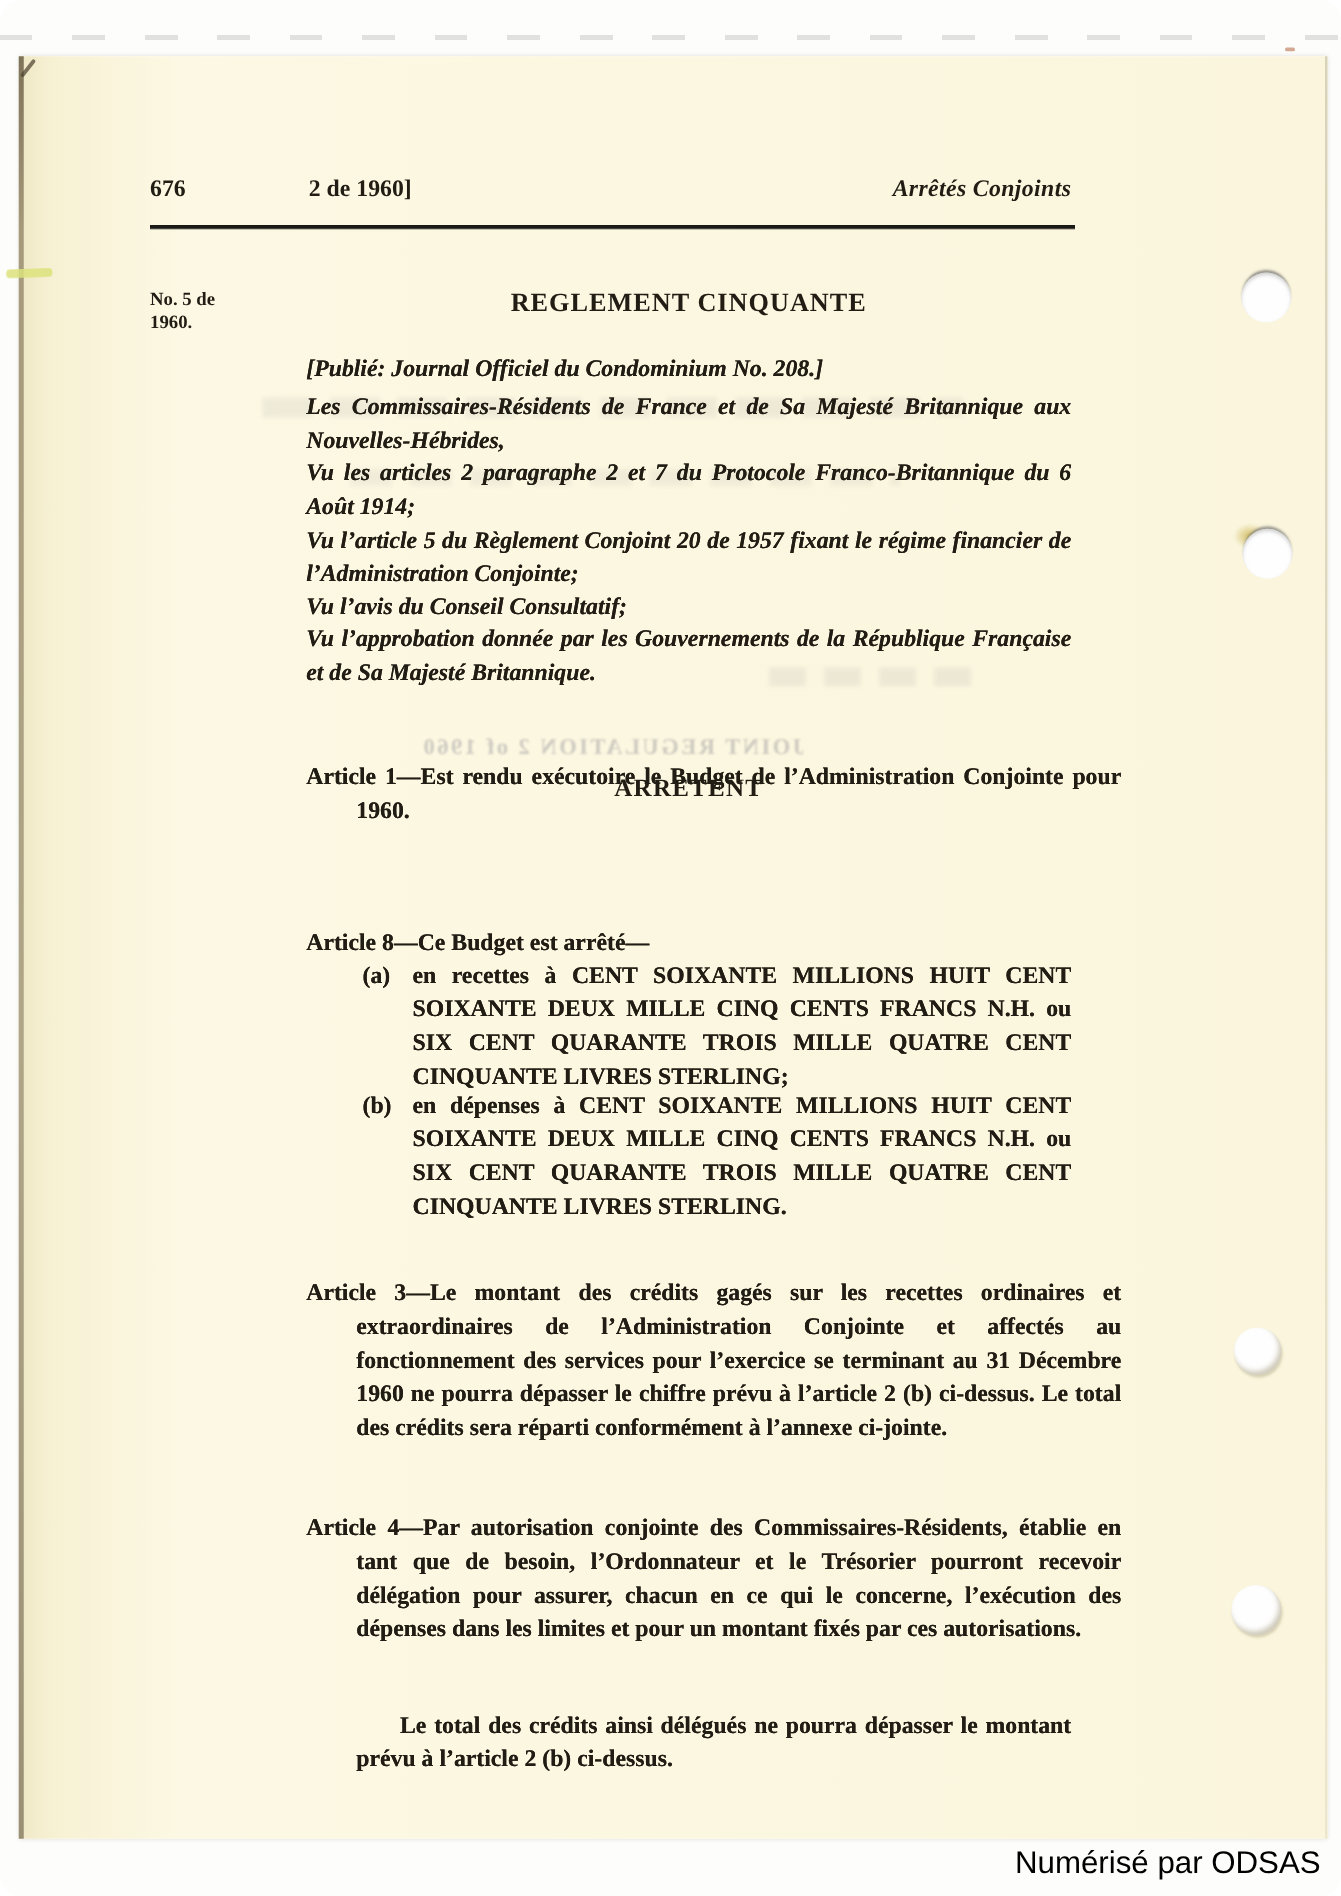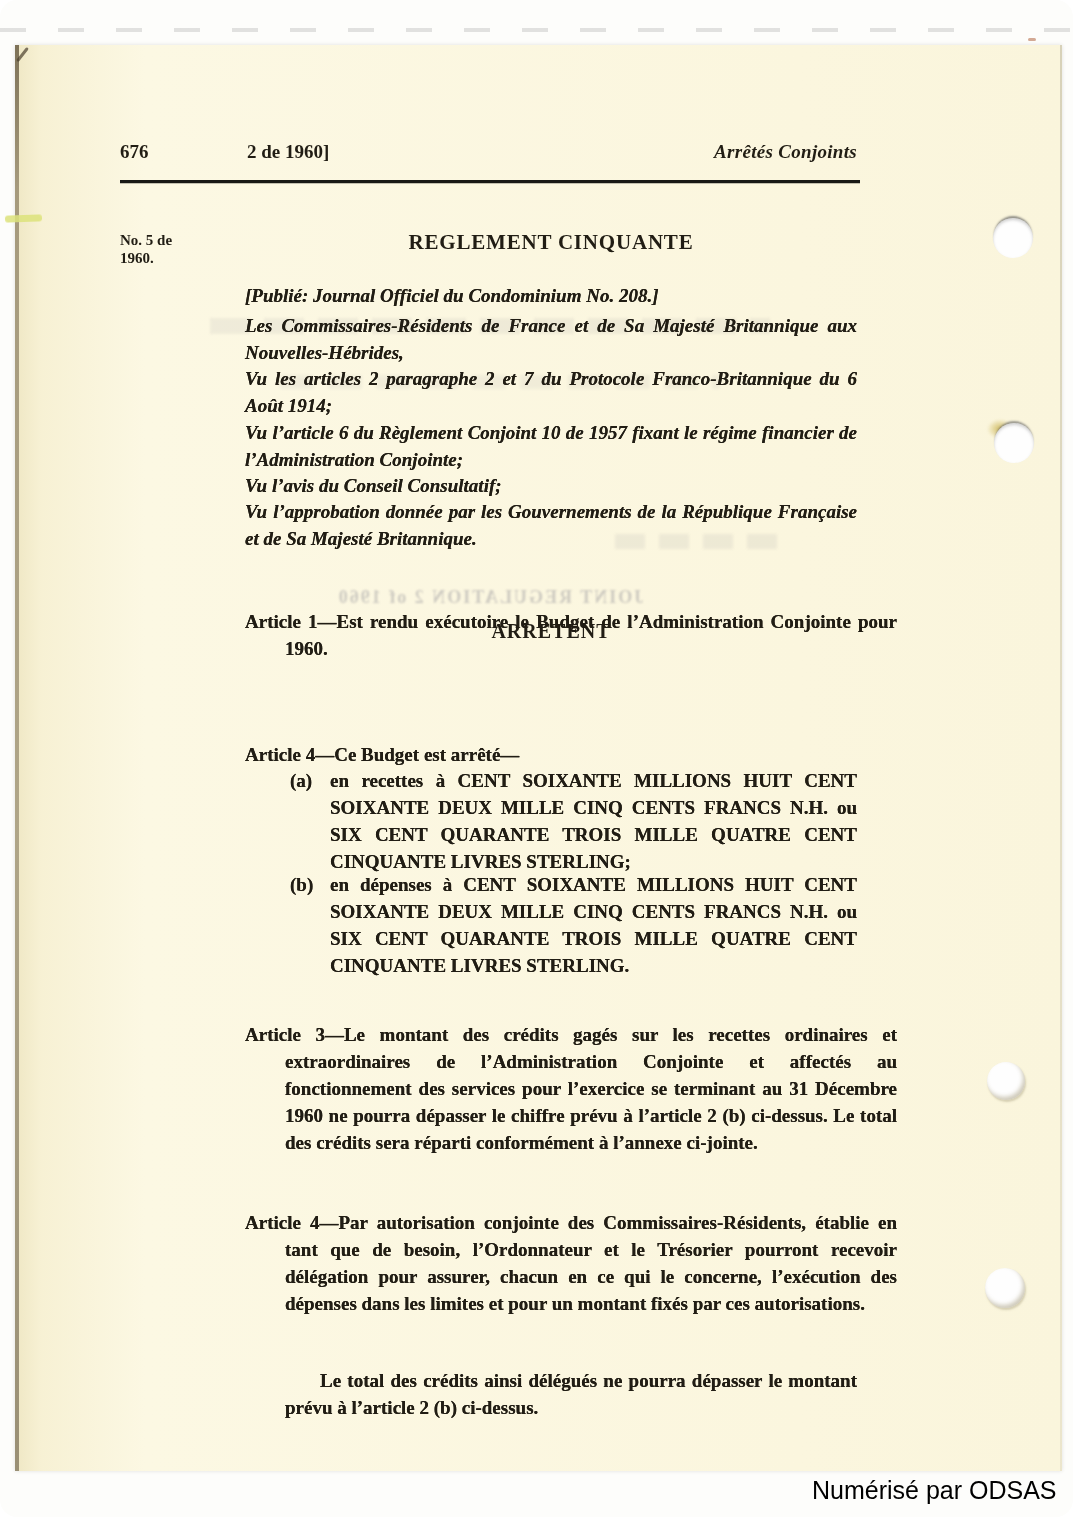--- a/index.html
+++ b/index.html
@@ -120,29 +120,29 @@
       <div>No. 5 de</div>
       <div>1960.</div>
     </div>
 
     <div class="text-col">
       <div class="doc-title">REGLEMENT CINQUANTE</div>
 
       <div class="para ital pub-note">[Publié: Journal Officiel du Condominium No. 208.]</div>
       <div class="para ital pre-0">Les Commissaires-Résidents de France et de Sa Majesté Britannique aux Nouvelles-Hébrides,</div>
       <div class="para ital pre-1">Vu les articles 2 paragraphe 2 et 7 du Protocole Franco-Britannique du 6 Août 1914;</div>
-      <div class="para ital pre-2">Vu l’article 6 du Règlement Conjoint 10 de 1957 fixant le régime financier de l’Administration Conjointe;</div>
+      <div class="para ital pre-2">Vu l’article 5 du Règlement Conjoint 20 de 1957 fixant le régime financier de l’Administration Conjointe;</div>
       <div class="para ital pre-3">Vu l’avis du Conseil Consultatif;</div>
       <div class="para ital pre-4">Vu l’approbation donnée par les Gouvernements de la République Française et de Sa Majesté Britannique.</div>
 
       <div class="enact">ARRETENT</div>
 
       <div class="para hang art1">Article 1—Est rendu exécutoire le Budget de l’Administration Conjointe pour 1960.</div>
 
-      <div class="para hang art2">Article 4—Ce Budget est arrêté—</div>
+      <div class="para hang art2">Article 8—Ce Budget est arrêté—</div>
 
       <div class="item item-a">
         <div class="item-label">(a)</div>
         <div class="item-text">en recettes à CENT SOIXANTE MILLIONS HUIT CENT SOIXANTE DEUX MILLE CINQ CENTS FRANCS N.H. ou SIX CENT QUARANTE TROIS MILLE QUATRE CENT CINQUANTE LIVRES STERLING;</div>
       </div>
       <div class="item item-b">
         <div class="item-label">(b)</div>
         <div class="item-text">en dépenses à CENT SOIXANTE MILLIONS HUIT CENT SOIXANTE DEUX MILLE CINQ CENTS FRANCS N.H. ou SIX CENT QUARANTE TROIS MILLE QUATRE CENT CINQUANTE LIVRES STERLING.</div>
       </div>
 

